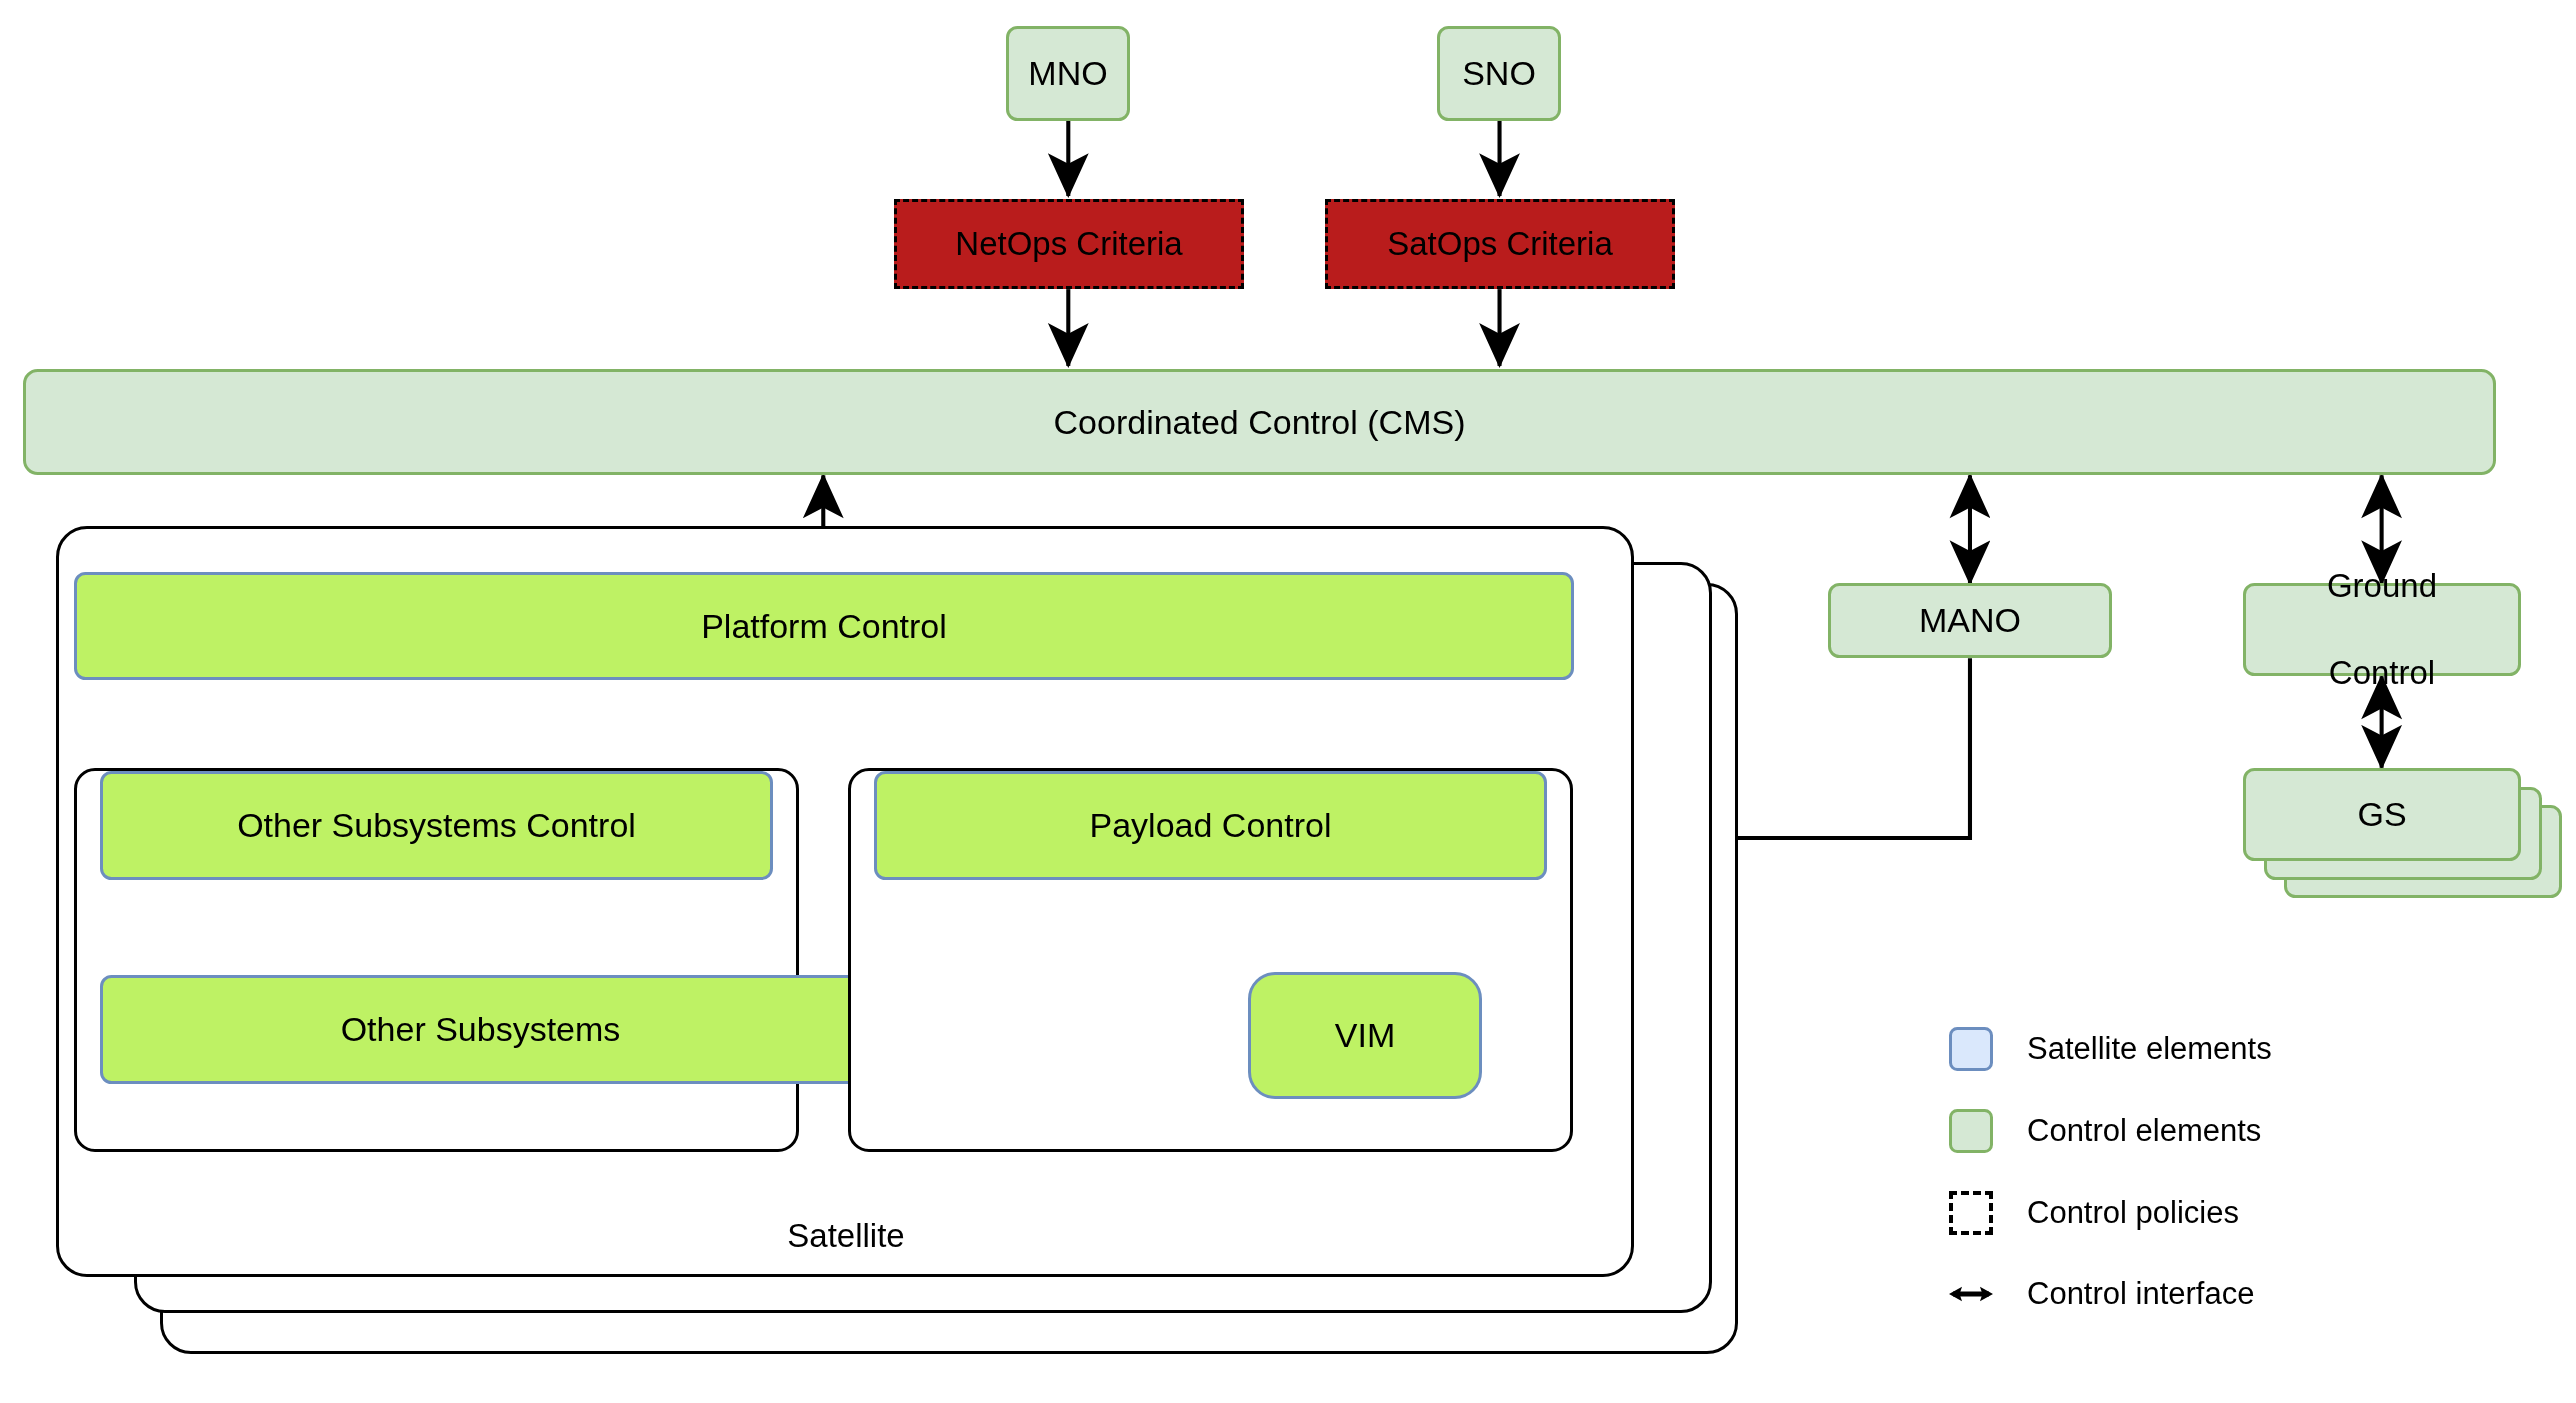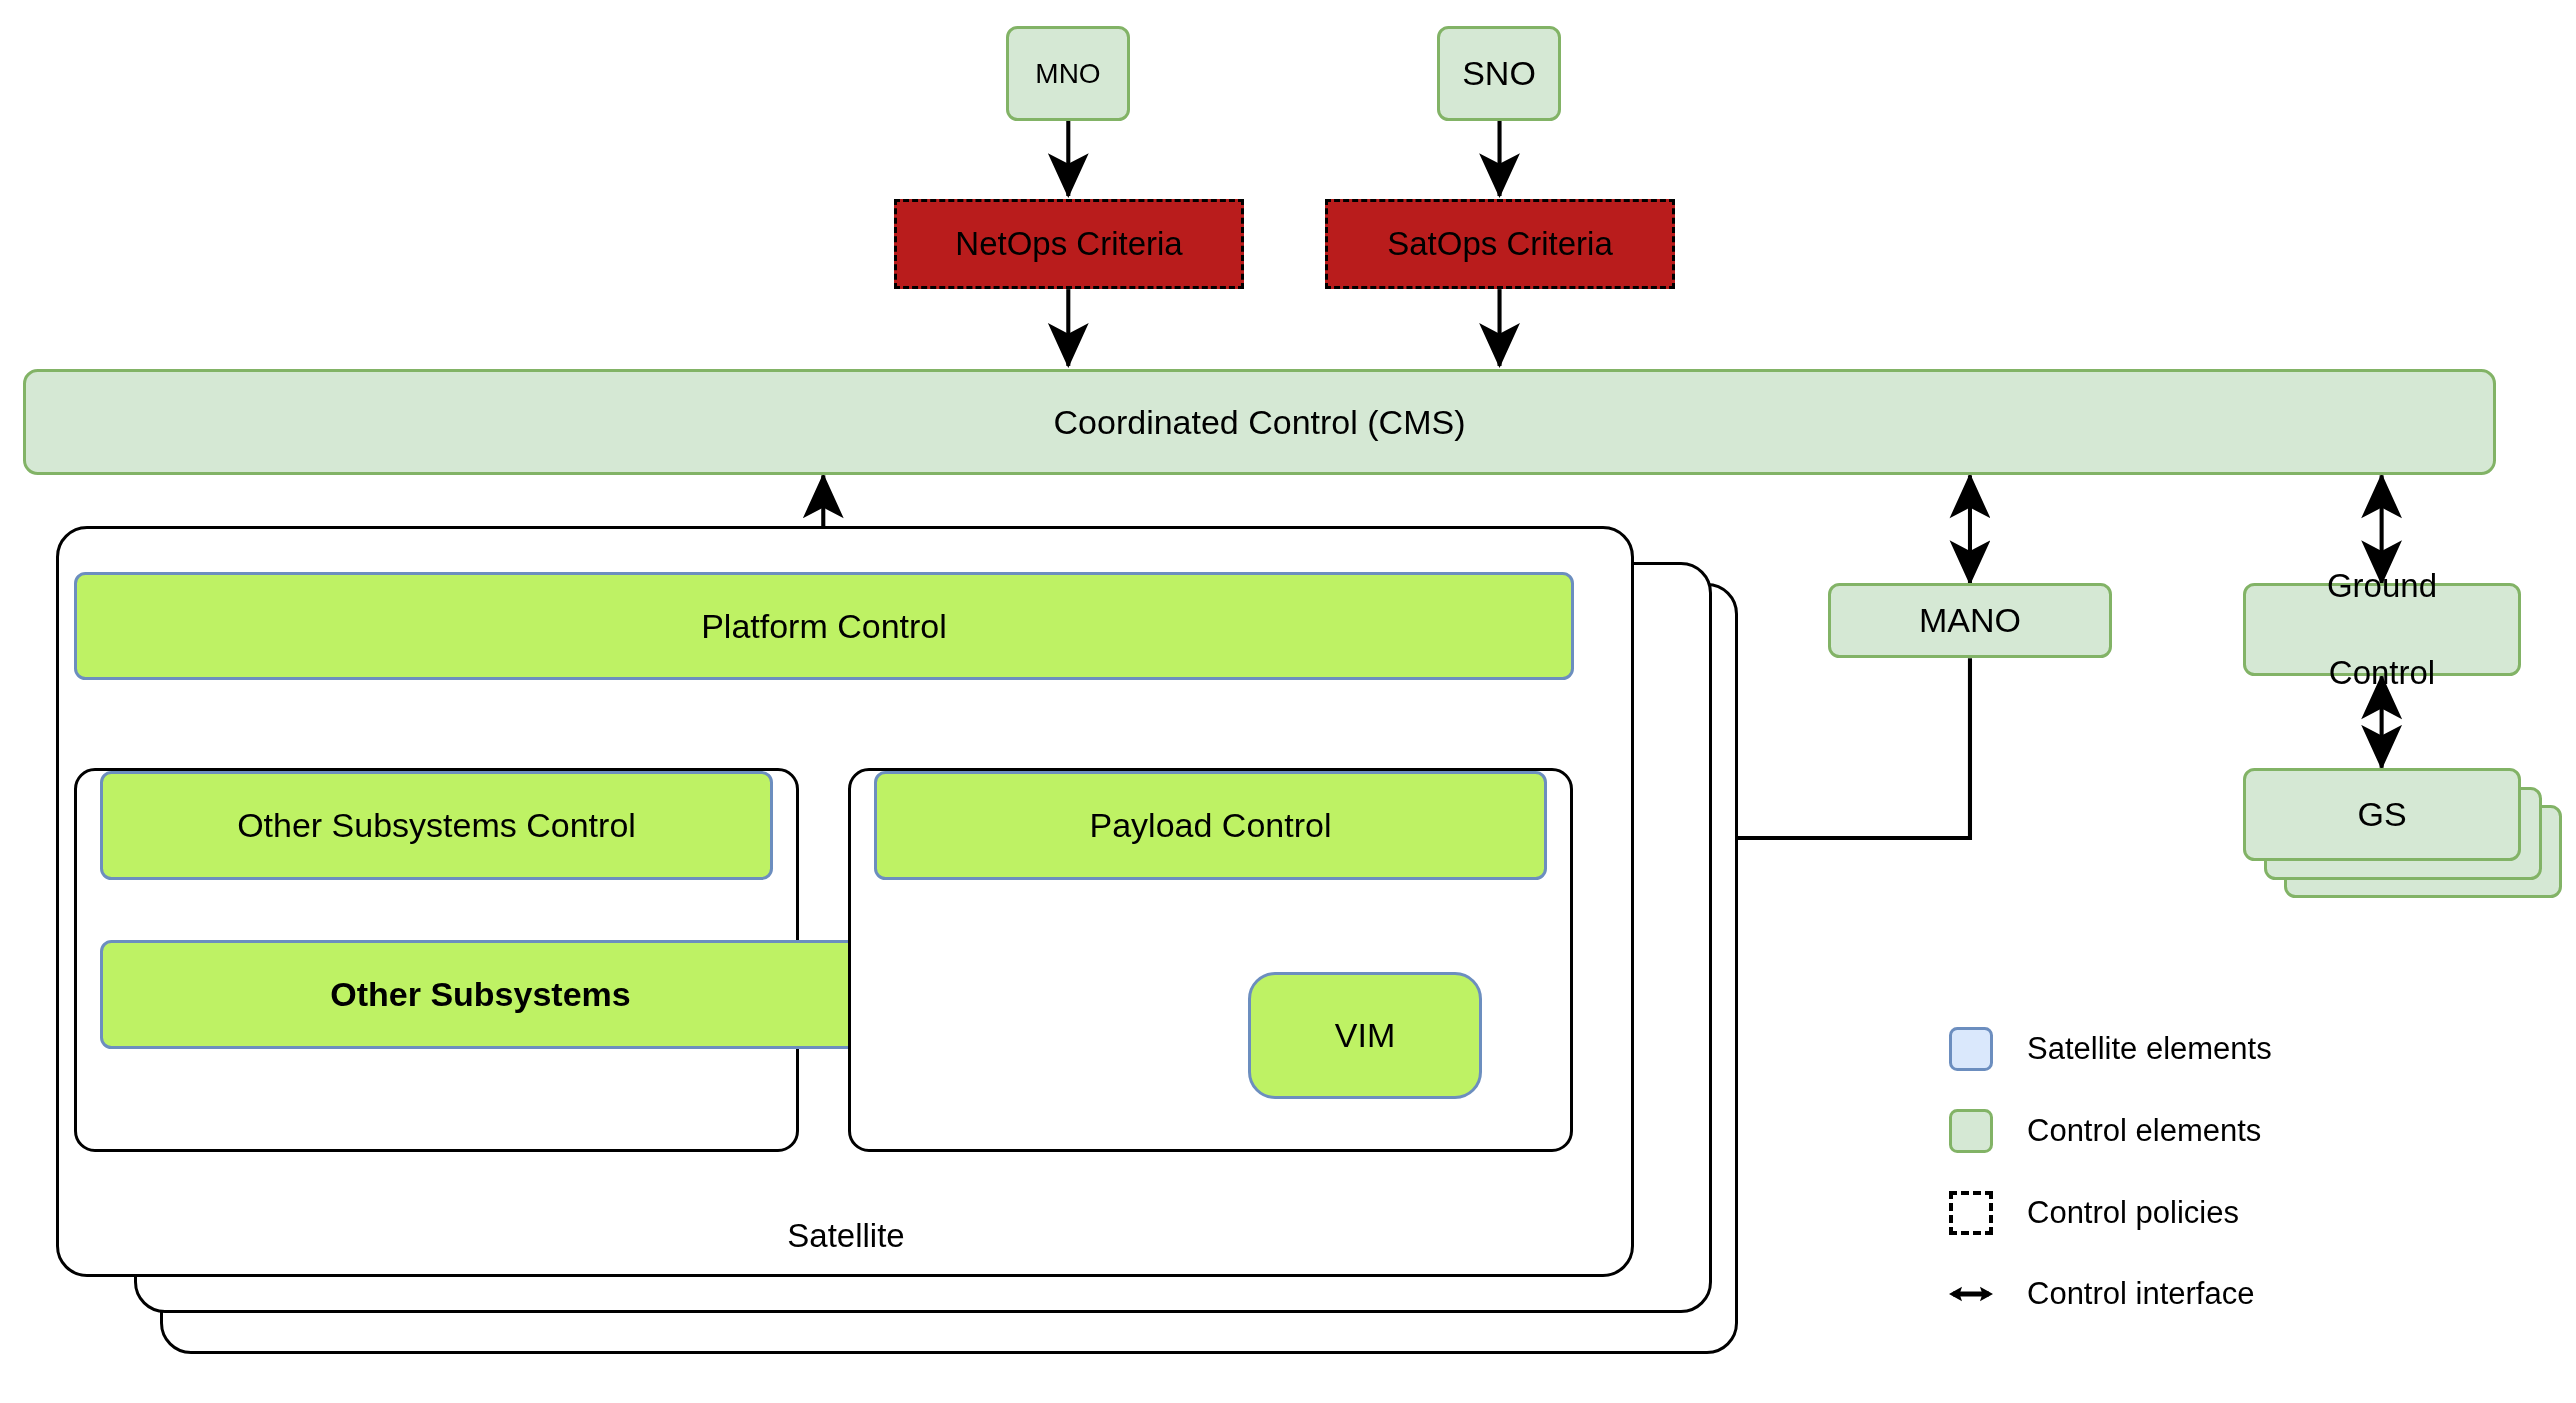--- a/index.html
+++ b/index.html
@@ -145,37 +145,37 @@
 
     <line x1="2916" y1="828" x2="2916" y2="940" stroke="#000000" stroke-width="5" marker-start="url(#ah-start)" marker-end="url(#ah)"></line>
   </svg>
 
   <div class="node plain" style="left:160px; top:583px; width:1578px; height:771px;"></div>
   <div class="node plain" style="left:134px; top:562px; width:1578px; height:751px;"></div>
   <div class="node plain" style="left:56px; top:526px; width:1578px; height:751px;"></div>
 
   <div class="label-bottom" style="left:627px; top:1217px; width:438px; font-size:33px;">Satellite</div>
 
-  <div class="node green" style="left:1006px; top:26px; width:124px; height:95px; font-size:28px;">MNO</div>
+  <div class="node green" style="left:1006px; top:26px; width:124px; height:95px; font-size:34px;">MNO</div>
 
   <div class="node green" style="left:1437px; top:26px; width:124px; height:95px; font-size:34px;">SNO</div>
 
   <div class="node dashed" style="left:894px; top:199px; width:350px; height:90px; font-size:33px;">NetOps Criteria</div>
 
   <div class="node dashed" style="left:1325px; top:199px; width:350px; height:90px; font-size:33px;">SatOps Criteria</div>
 
   <div class="node green" style="left:23px; top:369px; width:2473px; height:106px; font-size:34px; border-radius:14.7px;">Coordinated Control (CMS)</div>
 
   <div class="node blue" style="left:74px; top:572px; width:1500px; height:108px; font-size:34px;">Platform Control</div>
 
   <div class="node plain-inner" style="left:74px; top:768px; width:725px; height:384px;"></div>
 
   <div class="node blue" style="left:100px; top:771px; width:673px; height:109px; font-size:34px;">Other Subsystems Control</div>
 
-  <div class="node blue" style="left:100px; top:940px; width:761px; height:109px; font-size:34px;font-weight:bold;">Other Subsystems</div>
+  <div class="node blue" style="left:100px; top:975px; width:761px; height:109px; font-size:34px;">Other Subsystems</div>
 
   <div class="node plain-inner" style="left:848px; top:768px; width:725px; height:384px;"></div>
 
   <div class="node blue" style="left:874px; top:771px; width:673px; height:109px; font-size:34px;">Payload Control</div>
 
 
   <div class="node blue" style="left:1248px; top:972px; width:234px; height:127px; font-size:34px;border-radius:27px;">VIM</div>
 
   <div class="node green" style="left:1828px; top:583px; width:284px; height:75px; font-size:34px;">MANO</div>
 

